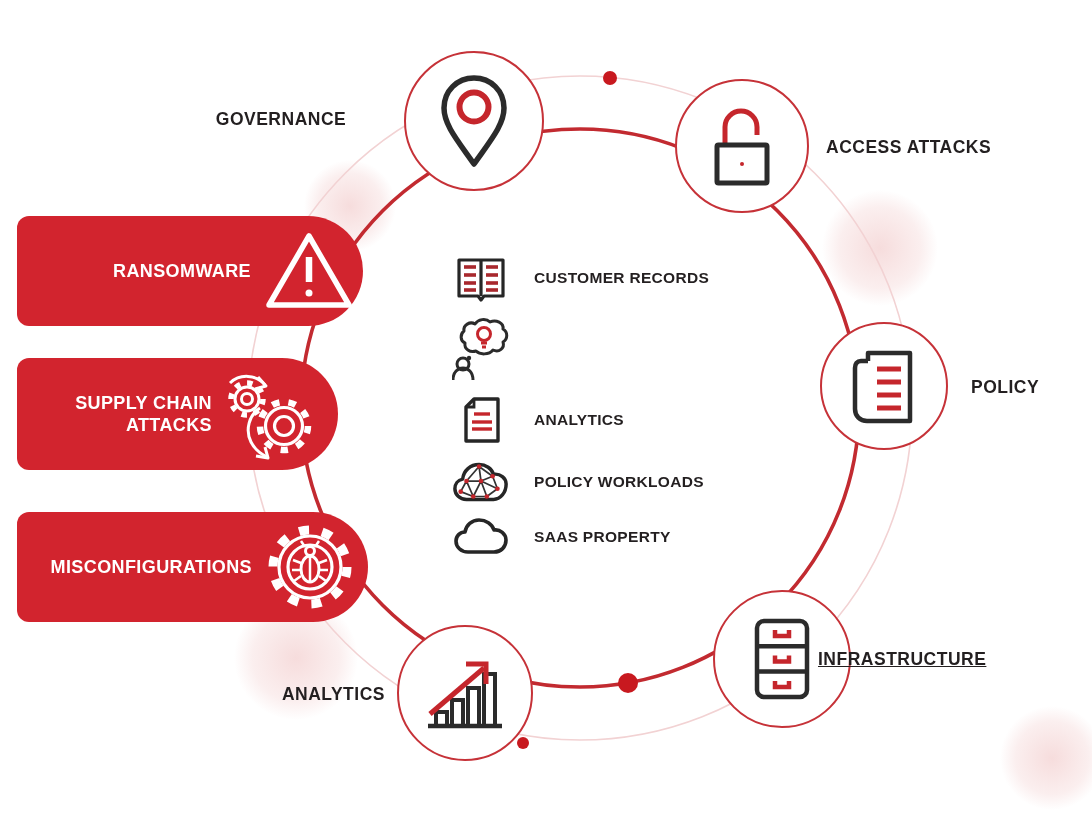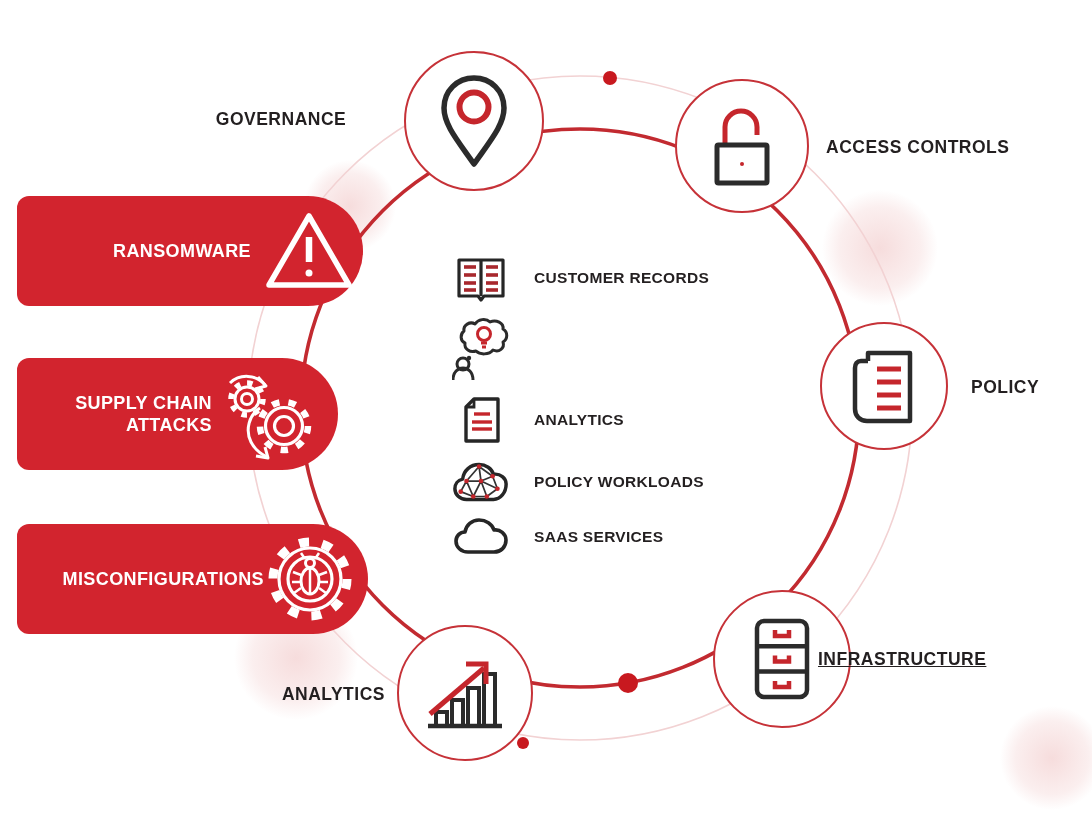--- a/index.html
+++ b/index.html
@@ -6,23 +6,23 @@
   body{width:1092px;height:825px;overflow:hidden;font-family:"Liberation Sans",sans-serif;}
   .stage{position:relative;width:1092px;height:825px;background:#ffffff;}
   .bg-svg{position:absolute;left:0;top:0;z-index:1;}
   .node{position:absolute;background:#ffffff;border:2.5px solid #c63238;border-radius:50%;
         display:flex;align-items:center;justify-content:center;box-sizing:border-box;z-index:3;}
   .node-label{position:absolute;font-weight:700;font-size:17.5px;letter-spacing:.5px;
         color:#231f20;z-index:4;white-space:nowrap;}
   .banner{position:absolute;background:#d2242e;display:flex;align-items:center;
         justify-content:flex-end;z-index:2;box-sizing:border-box;color:#fff;}
   .banner-label{font-weight:700;font-size:18px;letter-spacing:.4px;text-align:right;line-height:1.25;}
-  #banner-ransomware{left:17px;top:196px;width:346px;height:110px;border-radius:12px 55px 55px 12px;padding-right:8px;gap:12px;}
+  #banner-ransomware{left:17px;top:216px;width:346px;height:110px;border-radius:12px 55px 55px 12px;padding-right:8px;gap:12px;}
   #banner-supply{left:17px;top:358px;width:321px;height:112px;border-radius:12px 56px 56px 12px;padding-right:18px;gap:8px;align-items:center;}
-  #banner-misconfig{left:17px;top:512px;width:351px;height:110px;border-radius:12px 55px 55px 12px;padding-right:12px;margin-top:12px;}
+  #banner-misconfig{left:17px;top:512px;width:351px;height:110px;border-radius:12px 55px 55px 12px;padding-right:12px;gap:12px;}
   #banner-supply .banner-label{max-width:152px;}
   .assets{position:absolute;left:452px;top:252px;display:flex;flex-direction:column;gap:13px;z-index:4;}
   .asset-row{display:flex;align-items:center;gap:24px;}
   .asset-icon{width:58px;display:flex;justify-content:center;align-items:center;}
   .asset-label{font-weight:700;font-size:15.5px;letter-spacing:.3px;color:#231f20;white-space:nowrap;}
   #label-governance{left:170px;top:109px;width:222px;text-align:center;}
   #label-access{left:826px;top:137px;}
   #label-policy{left:971px;top:377px;}
   #label-infrastructure{left:818px;top:649px;text-decoration:underline;}
   #label-analytics{left:165px;top:684px;width:220px;text-align:right;}
@@ -166,21 +166,21 @@
         </g>
         <g fill="none" stroke="#c5262c" stroke-width="5">
           <path d="M8 64 L62 18"></path>
           <path d="M44 14 H64 V34"></path>
         </g>
       </svg>
     </span>
   </div>
 
   <div class="node-label" id="label-governance">GOVERNANCE</div>
-  <div class="node-label" id="label-access">ACCESS CONTROLS</div>
+  <div class="node-label" id="label-access">ACCESS ATTACKS</div>
   <div class="node-label" id="label-policy">POLICY</div>
   <div class="node-label" id="label-infrastructure">INFRASTRUCTURE</div>
   <div class="node-label" id="label-analytics">ANALYTICS</div>
 
   <div class="assets">
 
     <div class="asset-row">
       <span class="asset-icon">
         <svg width="58" height="52" viewBox="0 0 58 52">
           <path d="M29 8 H7 V44 H26 L29 48 L32 44 H51 V8 H29" fill="none" stroke="#262626" stroke-width="3.2" stroke-linejoin="round"></path>
@@ -249,17 +249,17 @@
       </span>
       <span class="asset-label">POLICY WORKLOADS</span>
     </div>
 
     <div class="asset-row">
       <span class="asset-icon">
         <svg width="54" height="38" viewBox="0 0 54 38">
           <path d="M14 34 C7 34 2 29 2 23 C2 18 6 14 11 14 C12 7 18 2 25 2 C32 2 38 6 40 12 C46 11 52 16 52 22 C52 29 47 34 40 34 Z" fill="none" stroke="#262626" stroke-width="3.6" stroke-linejoin="round"></path>
         </svg>
       </span>
-      <span class="asset-label">SAAS SERVICES</span>
+      <span class="asset-label">SAAS PROPERTY</span>
     </div>
 
   </div>
 </div>
 
 </body></html>

